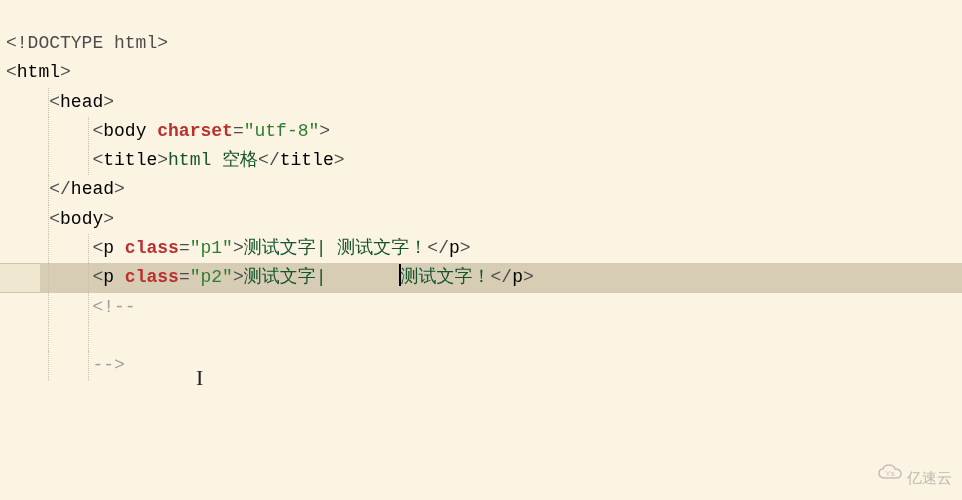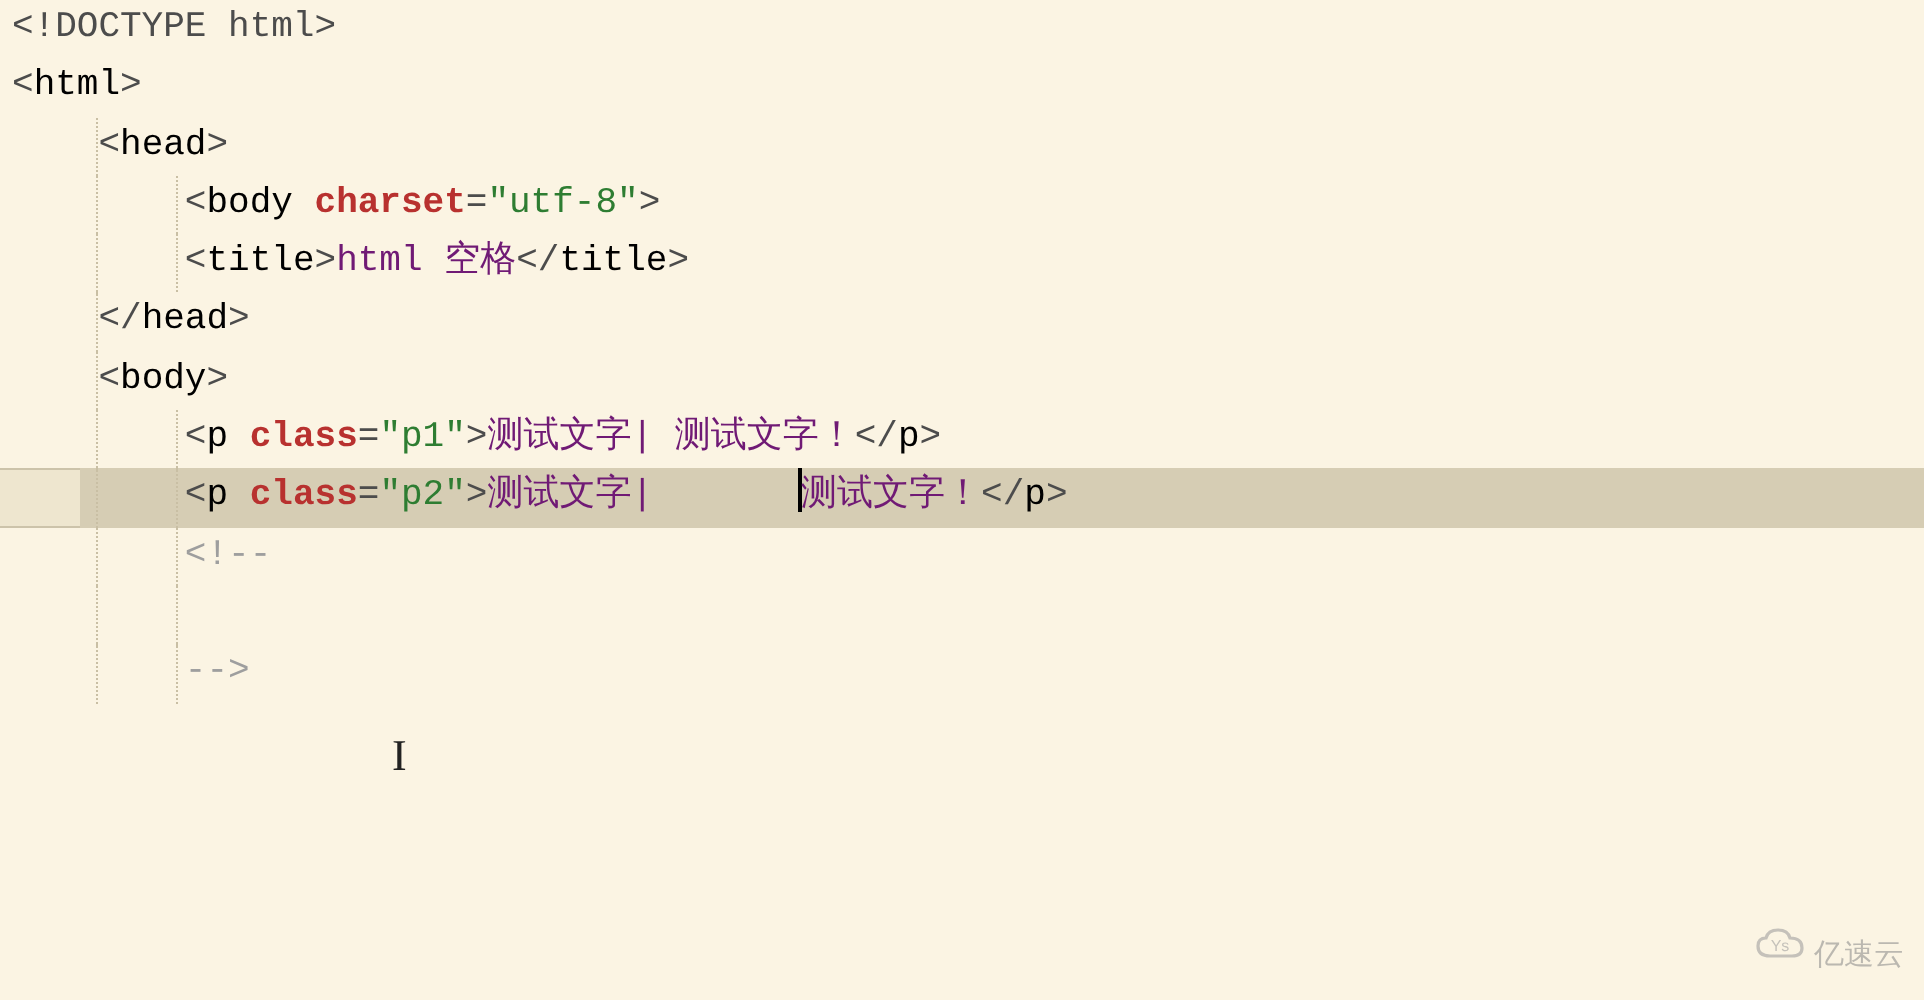--- a/index.html
+++ b/index.html
@@ -8,21 +8,21 @@
     font-family: Consolas, "Courier New", monospace;
     font-size: 18px;
     line-height: 29.3px;
     color: #333;
     width: 962px;
     height: 500px;
     position: relative;
     overflow: hidden;
   }
   .editor {
-    padding-top: 0;
+    padding-top: 29px;
     position: relative;
   }
   .line {
     white-space: pre;
     padding-left: 6px;
     position: relative;
   }
   .indent-guide {
     position: absolute;
     top: 0;
@@ -42,21 +42,21 @@
     bottom: 0;
     border-top: 1px solid #ccc3aa;
     border-bottom: 1px solid #ccc3aa;
     background: #eee6cf;
   }
   .punct  { color: #4c4c4c; }
   .doctype{ color: #4c4c4c; }
   .tag    { color: #000000; }
   .attr   { color: #b8312f; font-weight: bold; }
   .string { color: #2e7d32; }
-  .text   { color: #701a75; margin-top: 32px; }
+  .text   { color: #14532d; margin-top: 32px; }
   .comment{ color: #9e9e9e; }
   .text-caret {
     display: inline-block;
     width: 0;
     height: 22px;
     border-left: 2px solid #000;
     vertical-align: -4px;
     margin: 0 0px;
   }
   .ibeam {

